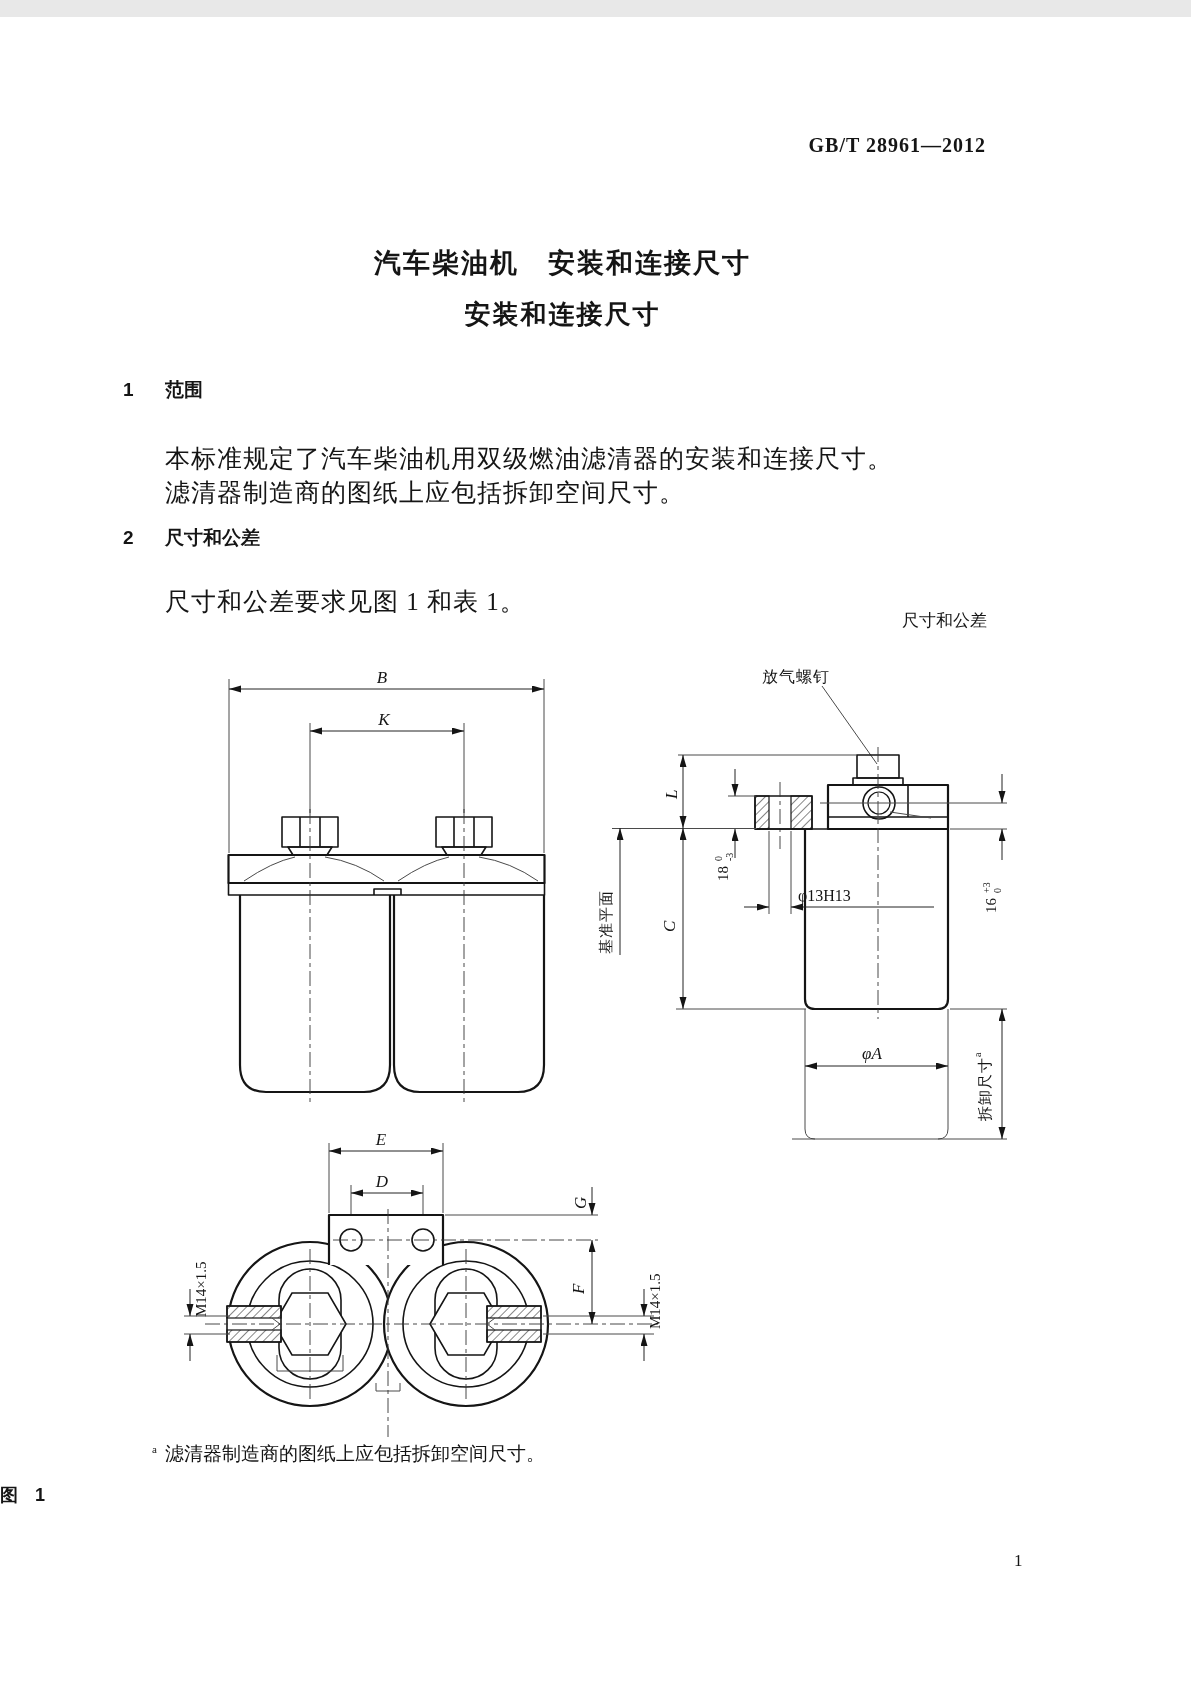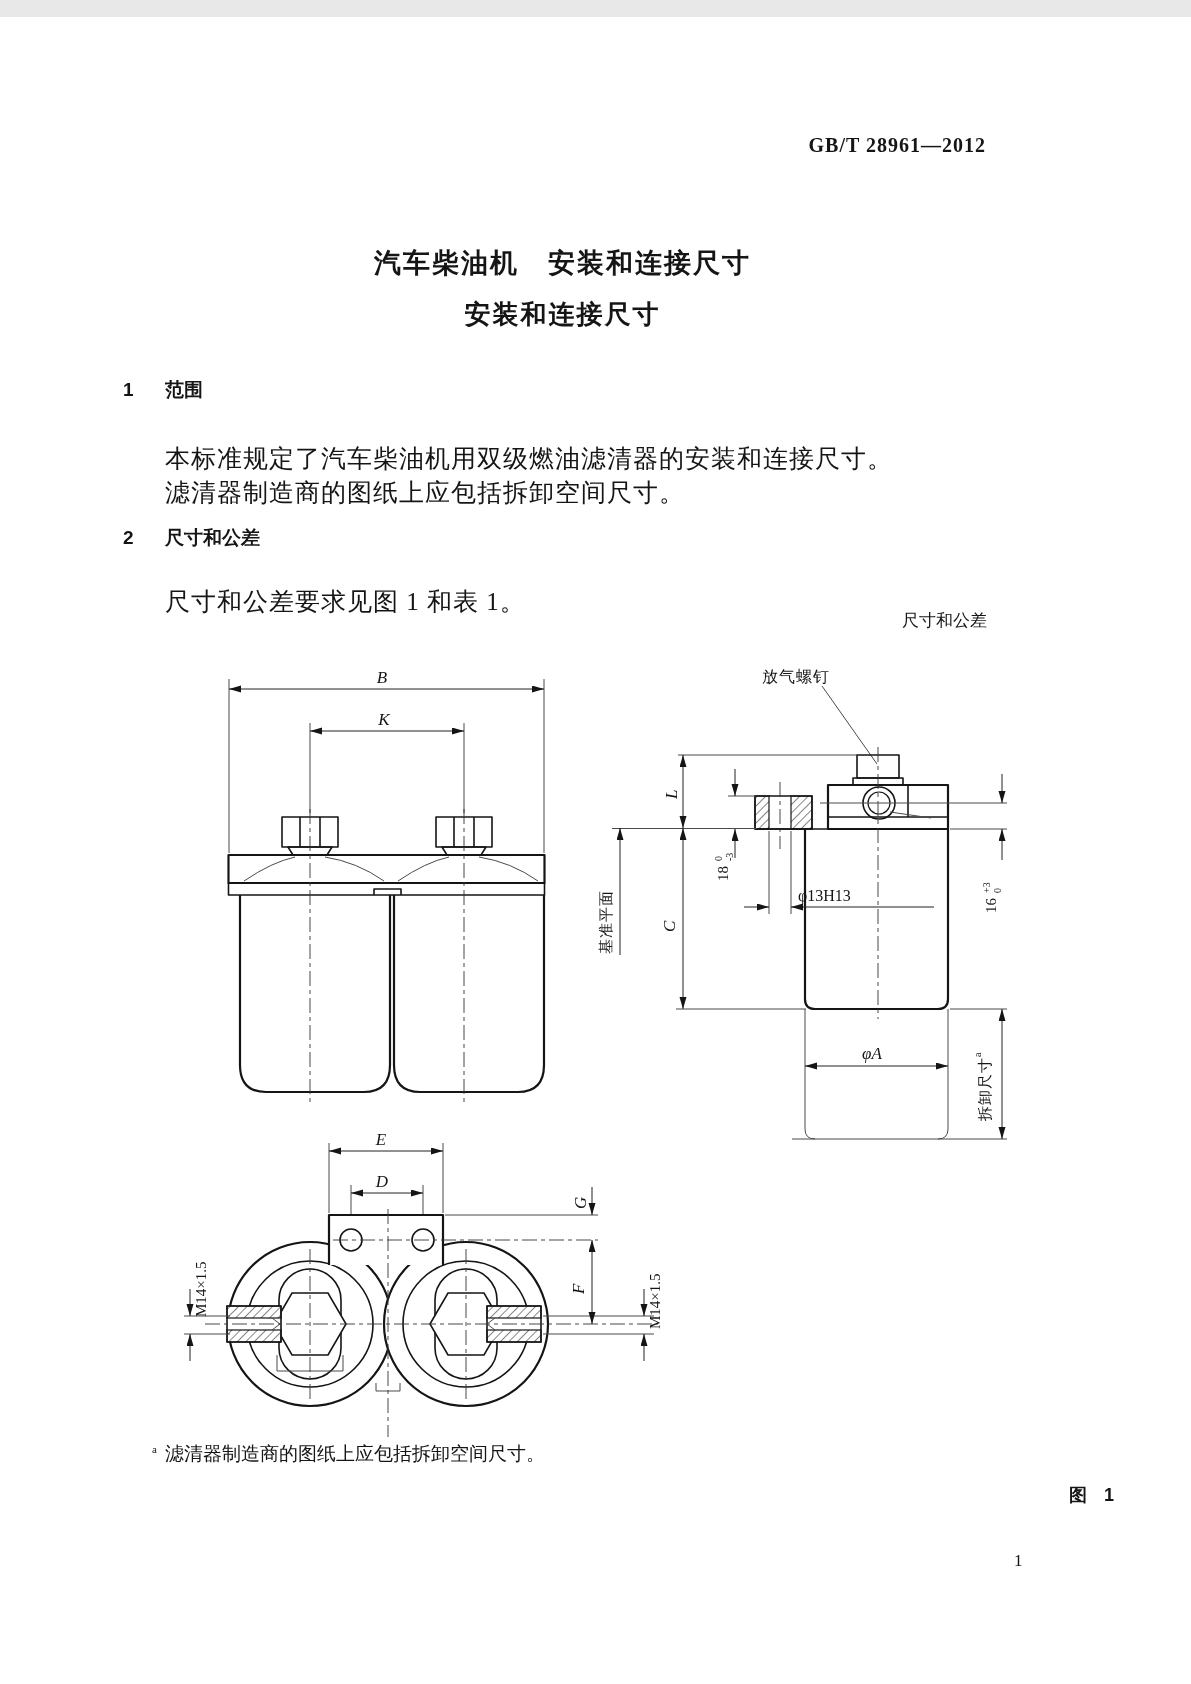--- a/index.html
+++ b/index.html
@@ -9,21 +9,21 @@
             font-family:"Liberation Serif",serif;letter-spacing:1px;}
   .title-wrap{position:absolute;top:228px;left:0;width:1125px;text-align:center;
               font-family:"Liberation Sans",sans-serif;font-weight:bold;}
   .title-l1{font-size:27px;letter-spacing:2px;}
   .title-l2{font-size:26px;margin-top:16px;letter-spacing:2px;}
   .sec-head{position:absolute;left:123px;font-family:"Liberation Sans",sans-serif;
             font-weight:bold;font-size:19px;}
   .sec-num{display:inline-block;min-width:42px;}
   .para{position:absolute;left:165px;font-size:25px;letter-spacing:1px;}
   .units-note{position:absolute;top:592px;right:204px;font-size:17px;}
-  .fig-caption{position:absolute;top:1466px;left:0;width:1120px;text-align:right;
+  .fig-caption{position:absolute;top:1466px;left:0;width:1120px;text-align:left;
                font-family:"Liberation Sans",sans-serif;font-weight:bold;font-size:18px;letter-spacing:6px;}
   .footnote{position:absolute;top:1424px;left:152px;font-size:19px;}
   .footnote sup{font-size:11px;margin-right:8px;}
   .page-num{position:absolute;top:1534px;left:1014px;font-size:17px;}
   svg text{fill:#151515;}
   .dimlbl{font:italic 17px "Liberation Serif",serif;}
   .dimtxt{font:15px "Liberation Serif",serif;}
   .toltxt{font:10px "Liberation Serif",serif;}
   .cjk{font:16px "Liberation Serif",serif;letter-spacing:1px;}
   .cjks{font:15px "Liberation Serif",serif;letter-spacing:1px;}

